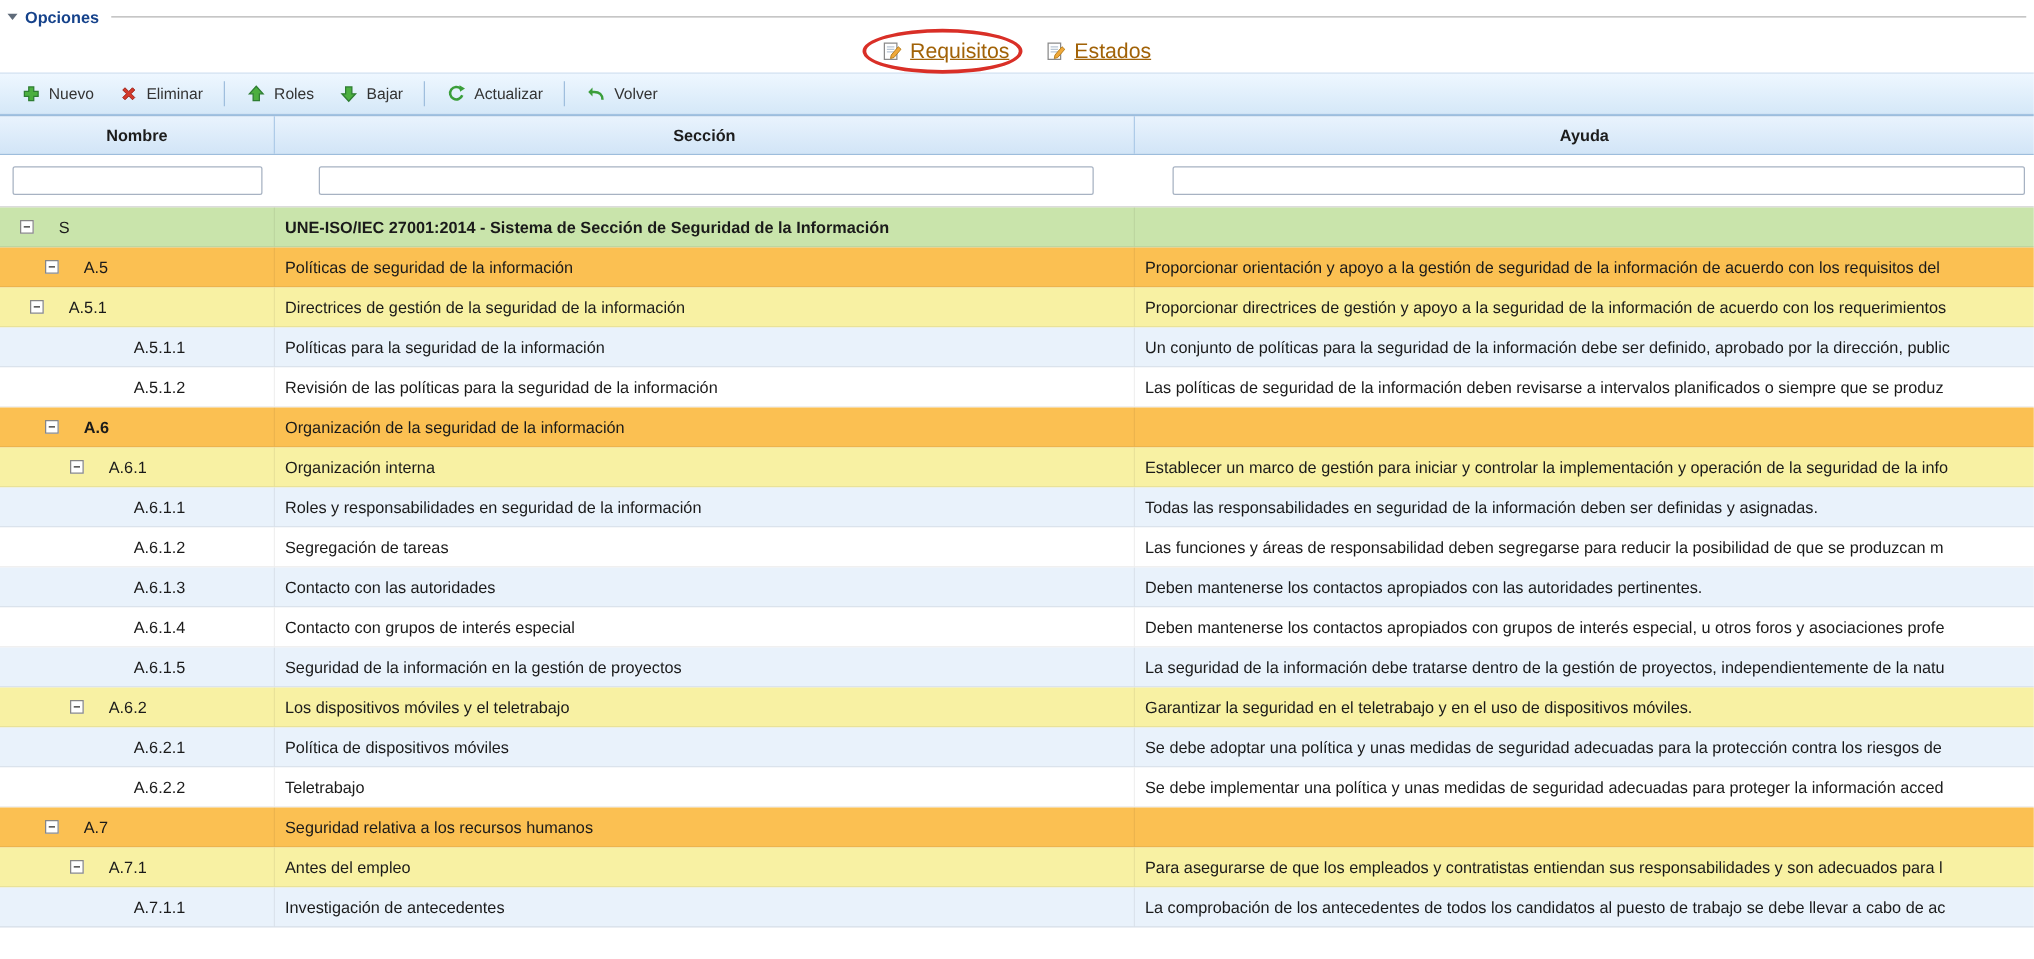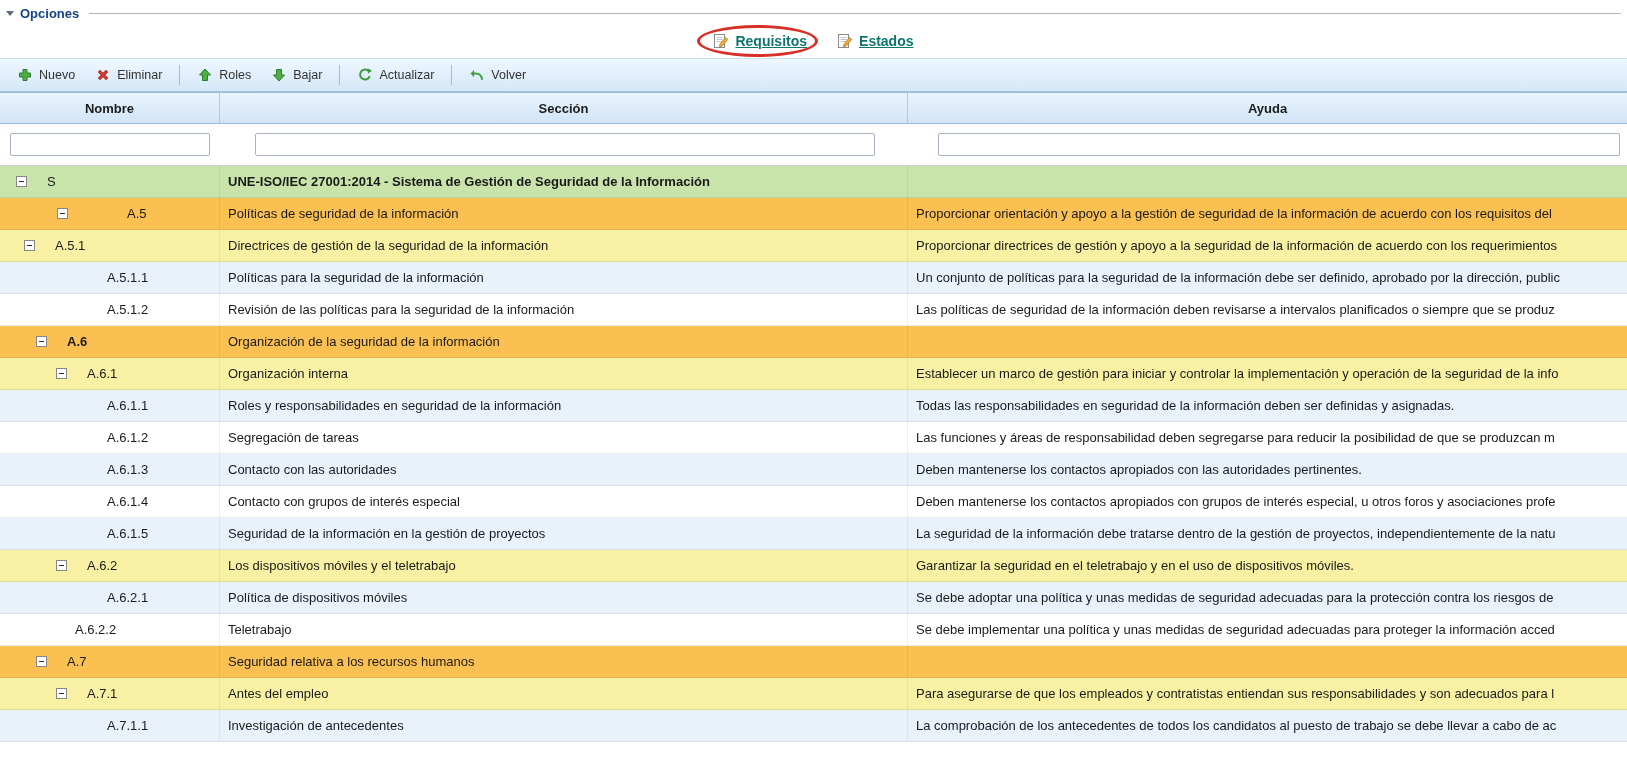--- a/index.html
+++ b/index.html
@@ -25,21 +25,21 @@
   .panel-title { font-size: 13px; font-weight: bold; color: #15428b; }
   .panel-rule { flex: 1; height: 1px; background: #b4b4b4; margin: 0 2px 0 10px; }
 
   
   .tabs-row {
     height: 34px; display: flex; justify-content: center; align-items: center;
     gap: 30px; position: relative;
   }
   .tab { display: flex; align-items: center; gap: 6px; position: relative; cursor: pointer; }
   .tab-label {
-    font-size: 14px; font-weight: bold; color: #0f766e; text-decoration: underline;
+    font-size: 17px; font-weight: normal; color: #a16207; text-decoration: underline;
   }
   .annotation-ellipse {
     position: absolute; left: -16px; right: -11px; top: -8px; bottom: -8px;
     border: 3px solid #d92f27; border-radius: 50%; pointer-events: none;
   }
 
   
   .toolbar {
     height: 34px; display: flex; align-items: center;
     padding: 0 8px; gap: 2px;
@@ -205,28 +205,28 @@
         <input type="text" value="" style="">
       </div>
     </div>
     <div>
         <div class="row v-root">
     <div class="cell cell-section" style="padding-left: 16px;">
       <span class="expander"></span>
       <span>S</span>
     </div>
     <div class="cell cell-name">
-      <span>UNE-ISO/IEC 27001:2014 - Sistema de Gestión de Seguridad de la Información</span>
+      <span>UNE-ISO/IEC 27001:2014 - Sistema de Sección de Seguridad de la Información</span>
     </div>
     <div class="cell cell-help">
       <span></span>
     </div>
   </div>
         <div class="row v-group">
-    <div class="cell cell-section" style="padding-left: 57px; gap: 39px;">
+    <div class="cell cell-section" style="padding-left: 36px;">
       <span class="expander"></span>
       <span>A.5</span>
     </div>
     <div class="cell cell-name">
       <span>Políticas de seguridad de la información</span>
     </div>
     <div class="cell cell-help">
       <span>Proporcionar orientación y apoyo a la gestión de seguridad de la información de acuerdo con los requisitos del</span>
     </div>
   </div>
@@ -368,21 +368,21 @@
       <span>A.6.2.1</span>
     </div>
     <div class="cell cell-name">
       <span>Política de dispositivos móviles</span>
     </div>
     <div class="cell cell-help">
       <span>Se debe adoptar una política y unas medidas de seguridad adecuadas para la protección contra los riesgos de</span>
     </div>
   </div>
         <div class="row v-plain">
-    <div class="cell cell-section" style="padding-left: 44px;">
+    <div class="cell cell-section" style="padding-left: 76px;">
       <span class="expander ghost"></span>
       <span>A.6.2.2</span>
     </div>
     <div class="cell cell-name">
       <span>Teletrabajo</span>
     </div>
     <div class="cell cell-help">
       <span>Se debe implementar una política y unas medidas de seguridad adecuadas para proteger la información acced</span>
     </div>
   </div>

